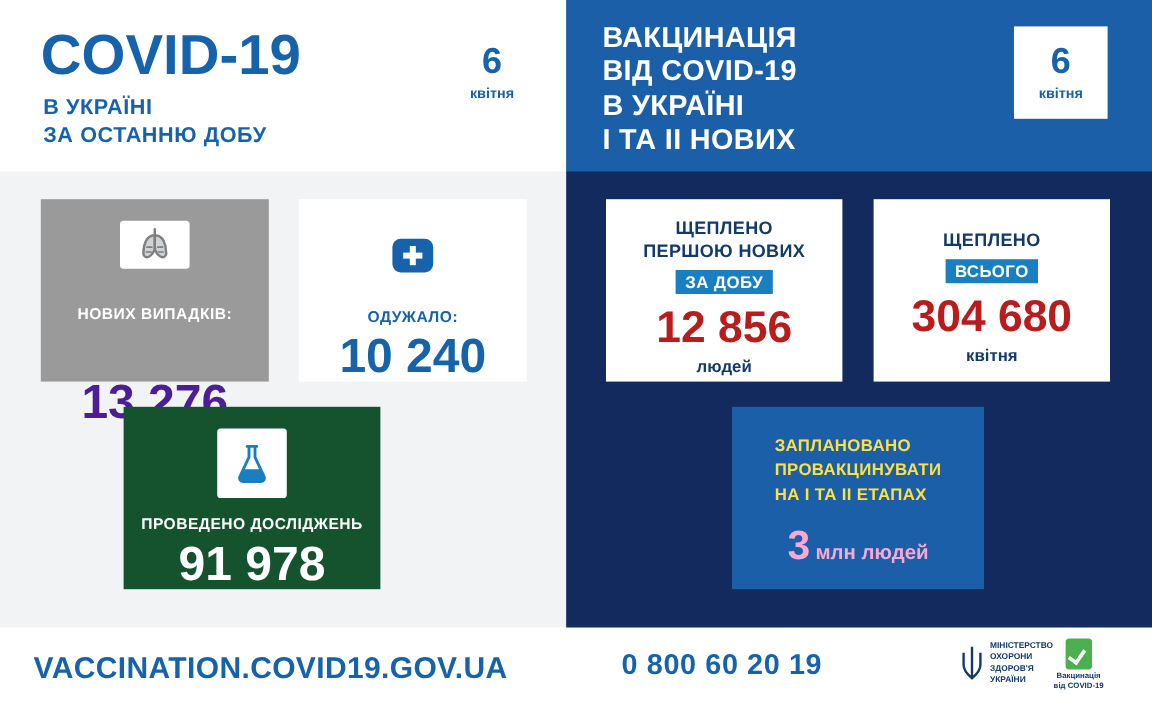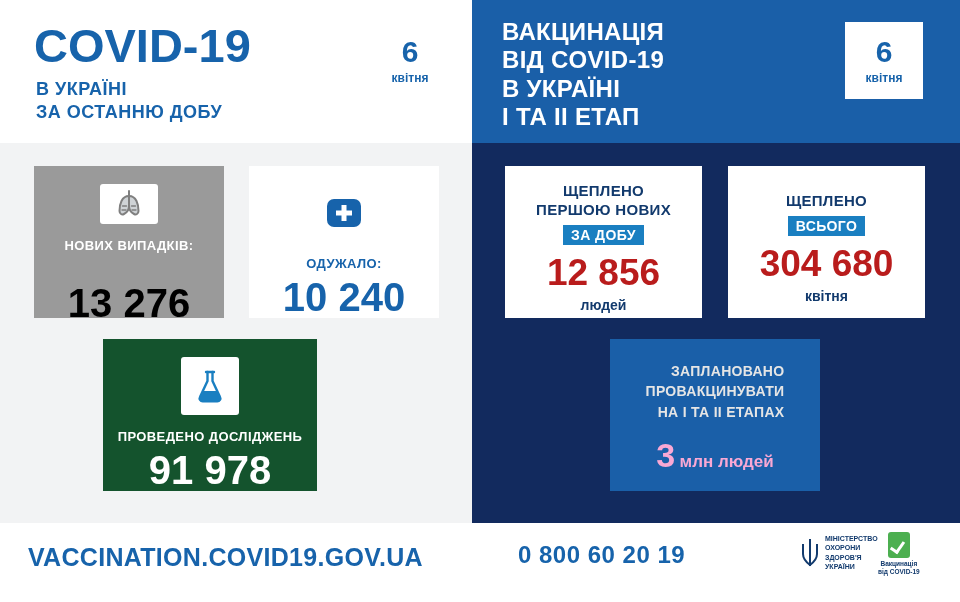--- a/index.html
+++ b/index.html
@@ -79,21 +79,21 @@
   .date-box-right .dmon {
     font-size: 12px; font-weight: bold; color: #1763ab; margin-top: 4px;
   }
 
   
   .card { position: absolute; display: flex; flex-direction: column;
           align-items: center; }
 
   .card-new {
     left: 34px; top: 166px; width: 190px; height: 152px;
-    background: #9a9a9a; justify-content: flex-start;
+    background: #9a9a9a; justify-content: flex-start; gap: 16px;
   }
   .card-recovered {
     left: 249px; top: 166px; width: 190px; height: 152px;
     background: #ffffff; justify-content: flex-start;
   }
   .card-tests {
     left: 103px; top: 339px; width: 214px; height: 152px;
     background: #14532d; justify-content: flex-start;
   }
 
@@ -108,21 +108,21 @@
     font-size: 13px; font-weight: bold; letter-spacing: 0.4px;
     margin-top: 14px;
   }
   .card-new .card-label { color: #ffffff; }
   .card-recovered .card-label { color: #1763ab; }
   .card-tests .card-label { color: #ffffff; }
 
   .card-value {
     font-size: 40px; font-weight: bold; line-height: 1; margin-top: 6px;
   }
-  .card-new .card-value { color: #000000; margin-top: 30px; }
+  .card-new .card-value { color: #4c1d95; margin-top: 30px; }
   .card-recovered .card-value { color: #1763ab; }
   .card-tests .card-value { color: #ffffff; }
 
   
   .card-dose1 {
     left: 505px; top: 166px; width: 197px; height: 152px;
     background: #ffffff; justify-content: flex-start;
   }
   .card-total {
     left: 728px; top: 166px; width: 197px; height: 152px;
@@ -143,22 +143,22 @@
   .rsmall {
     font-size: 14px; font-weight: bold; color: #123a6d; margin-top: 6px;
   }
   .card-total .rl1 { margin-top: 26px; }
 
   .card-planned {
     left: 610px; top: 339px; width: 210px; height: 152px;
     background: #1a5fa8; justify-content: flex-start;
   }
   .plan-line {
-    font-size: 14px; font-weight: bold; color: #e5e5e5;
-    text-align: right; line-height: 1.45; margin-top: 22px;
+    font-size: 14px; font-weight: bold; color: #fde047;
+    text-align: left; line-height: 1.45; margin-top: 22px;
     letter-spacing: 0.3px;
   }
   .plan-val {
     margin-top: 14px; color: #f9a8d4; white-space: nowrap;
   }
   .plan-val .num { font-size: 34px; font-weight: bold; }
   .plan-val .unit { font-size: 17px; font-weight: bold; }
 
   
   .footer {
@@ -219,21 +219,21 @@
 
   <div class="date-box-left">
     <div class="dnum">6</div>
     <div class="dmon">квітня</div>
   </div>
 
   <div class="vax-title">
     <div>ВАКЦИНАЦІЯ</div>
     <div>ВІД COVID-19</div>
     <div>В УКРАЇНІ</div>
-    <div>I ТА II ЕТАП</div>
+    <div>I ТА II НОВИХ</div>
   </div>
 
   <div class="date-box-right">
     <div class="dnum">6</div>
     <div class="dmon">квітня</div>
   </div>
 
   <div class="card card-new">
     <div class="icon-box">
       <svg width="40" height="40" viewBox="0 0 40 40">

